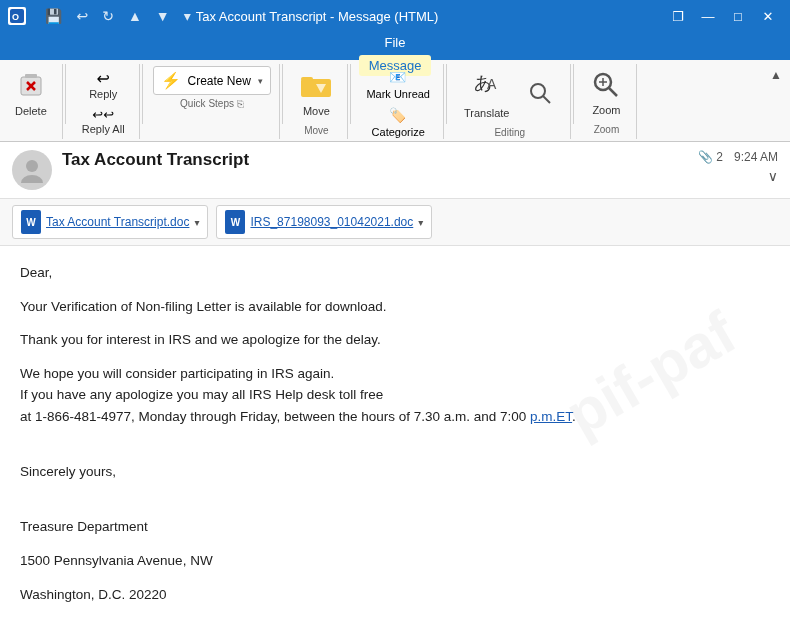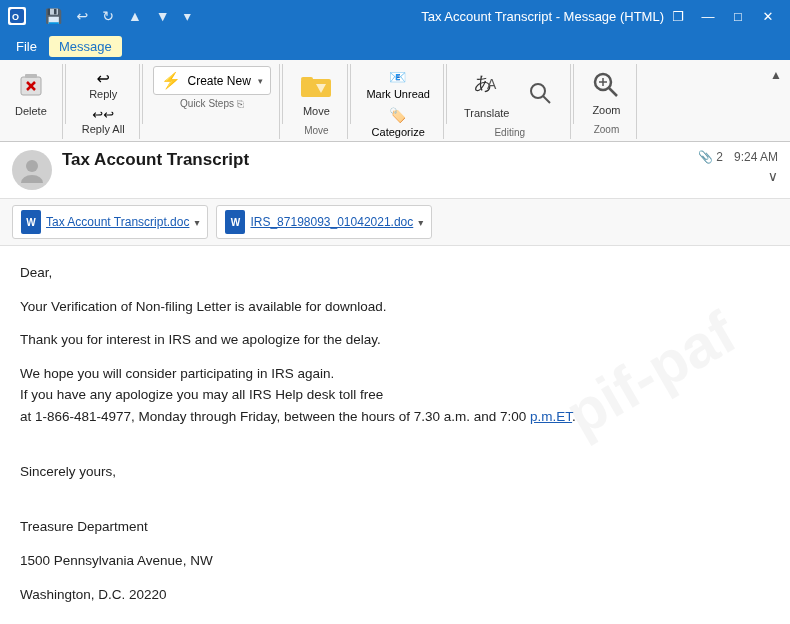--- a/index.html
+++ b/index.html
@@ -12,32 +12,33 @@
       display: flex;
       align-items: center;
       padding: 0 8px;
       color: white;
     }
     .title-bar-left { display: flex; align-items: center; gap: 6px; }
     .title-bar-icon { width: 18px; height: 18px; background: white; border-radius: 2px; display: flex; align-items: center; justify-content: center; }
     .title-bar-icon svg { width: 14px; height: 14px; }
     .title-bar-nav { display: flex; gap: 4px; margin-left: 8px; }
     .title-bar-nav button { background: none; border: none; color: white; cursor: pointer; font-size: 14px; padding: 2px 5px; opacity: 0.85; }
-    .title-bar-title { flex: 1; text-align: right; font-size: 13px; color: white; }
+    .title-bar-title { flex: 1; text-align: left; font-size: 13px; color: white; }
     .title-bar-controls { display: flex; gap: 2px; }
     .title-bar-controls button { background: none; border: none; color: white; cursor: pointer; width: 28px; height: 24px; font-size: 13px; display: flex; align-items: center; justify-content: center; }
 
     
     .menu-bar {
       background: #1a73c8;
       height: 28px;
       display: flex;
       align-items: center;
       padding: 0 6px;
       gap: 2px;
+      flex-direction: column;
     }
     .menu-item { color: white; padding: 3px 10px; font-size: 13px; cursor: pointer; border-radius: 3px; }
     .menu-item:hover, .menu-item.active { background: rgba(255,255,255,0.25); }
     .menu-item.active { background: #fef9c3; color: #1a73c8; }
     .search-bar { flex: 1; margin: 0 10px; }
     .search-bar input { width: 100%; padding: 3px 10px; border: none; border-radius: 3px; font-size: 12px; background: rgba(255,255,255,0.9); }
 
     
     .ribbon {
       background: #f8f8f8;

